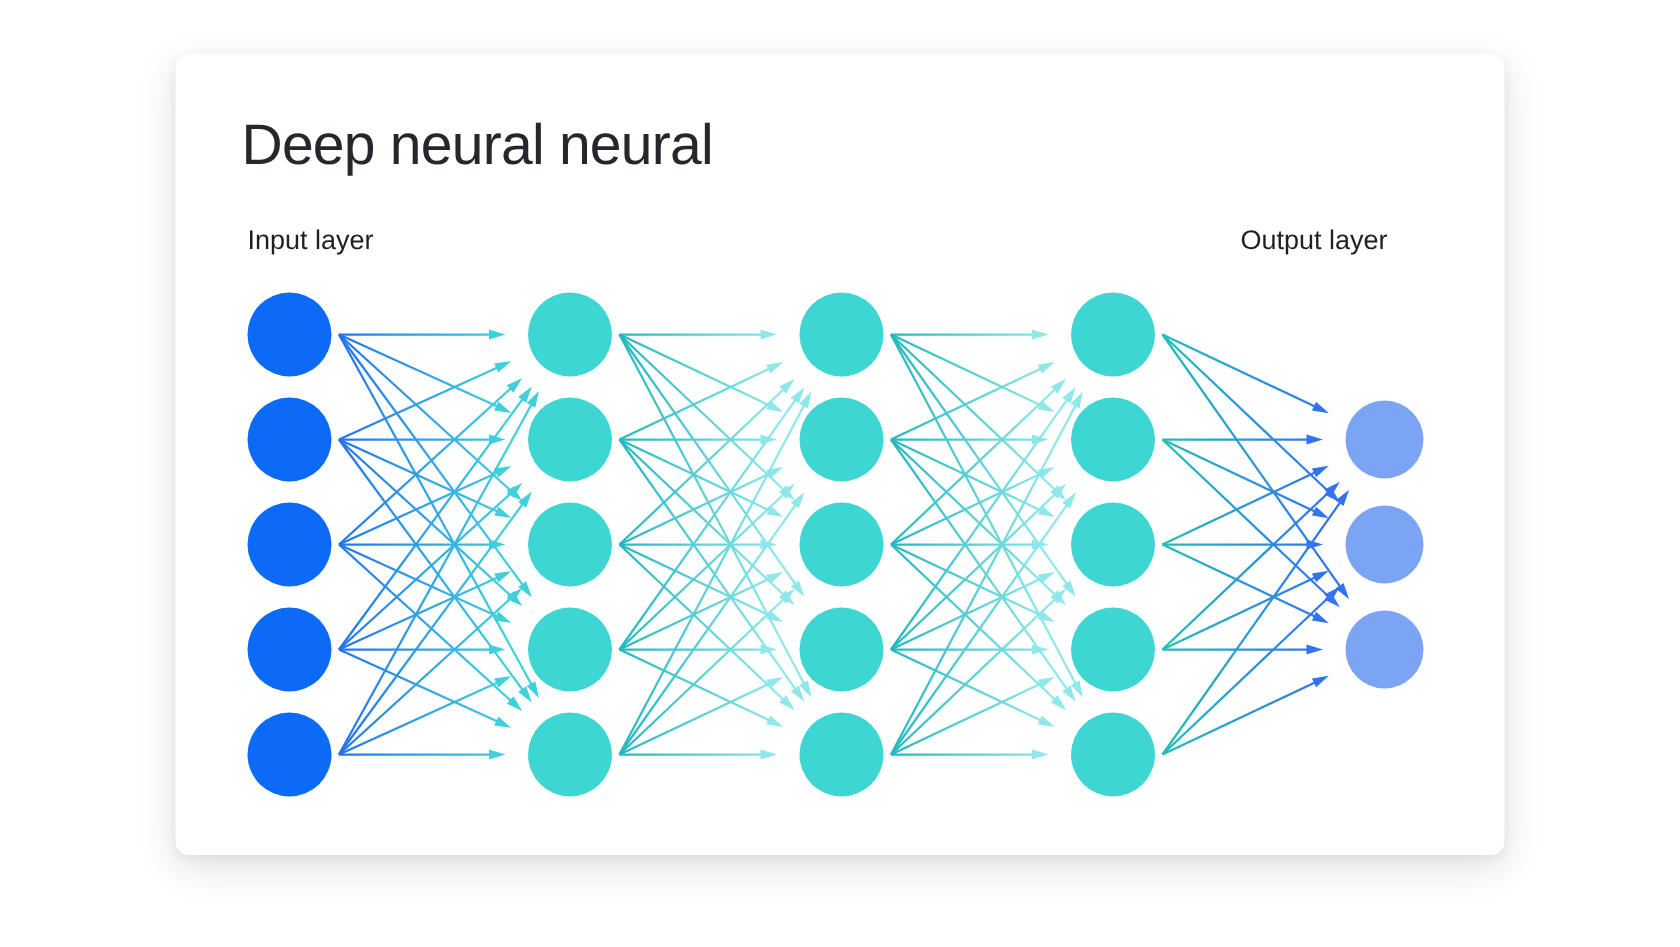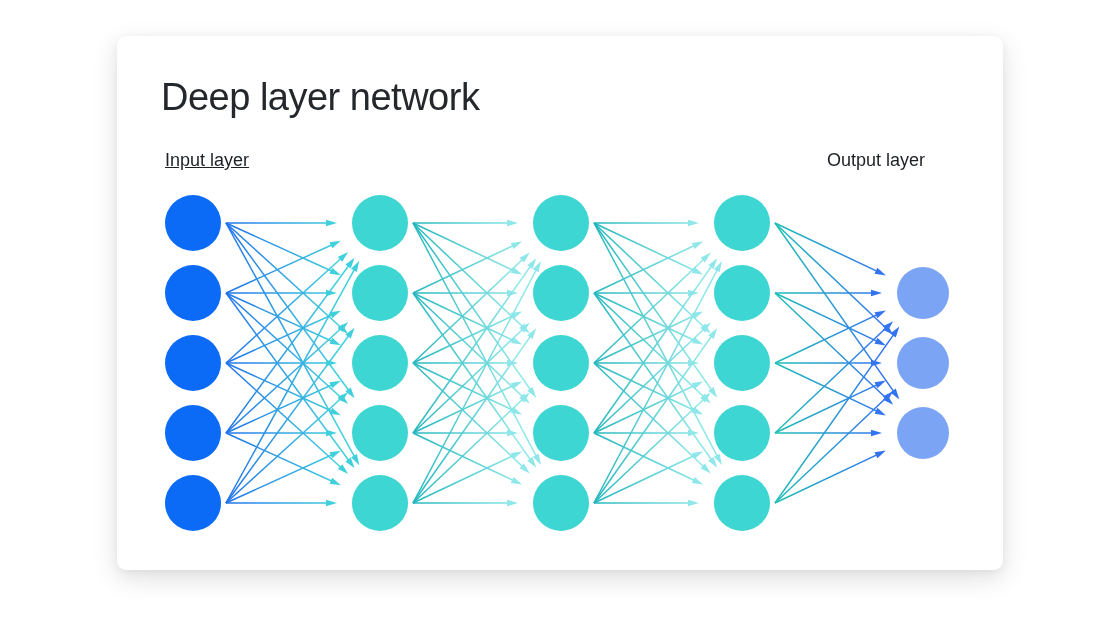--- a/index.html
+++ b/index.html
@@ -37,37 +37,37 @@
     white-space: nowrap;
   }
   .layer-label {
     position: absolute;
     top: 114px;
     font-size: 18px;
     font-weight: 400;
     color: #1d2125;
     white-space: nowrap;
   }
-  .layer-label.input  { left: 48px; text-decoration: underline; }
+  .layer-label.input  { left: 48px; }
   .layer-label.hidden { left: 433px; transform: translateX(-50%); }
   .layer-label.output { left: 759px; transform: translateX(-50%); }
   .net-svg {
     position: absolute;
     left: 0;
     top: 0;
     width: 886px;
     height: 534px;
   }
 </style>
 </head>
 <body>
 
 <div class="stage">
   <div class="card">
-    <div class="card-title">Deep layer network</div>
+    <div class="card-title">Deep neural neural</div>
 
     <div class="layer-label input">Input layer</div>
     <div class="layer-label output">Output layer</div>
 
     <svg class="net-svg" viewBox="0 0 886 534" xmlns="http://www.w3.org/2000/svg">
         <defs>
           <linearGradient id="edge-grad-0" gradientUnits="userSpaceOnUse" x1="109" y1="0" x2="220" y2="0">
             <stop offset="0" stop-color="#2273ec"></stop>
             <stop offset="1" stop-color="#40d0dc"></stop>
           </linearGradient>

